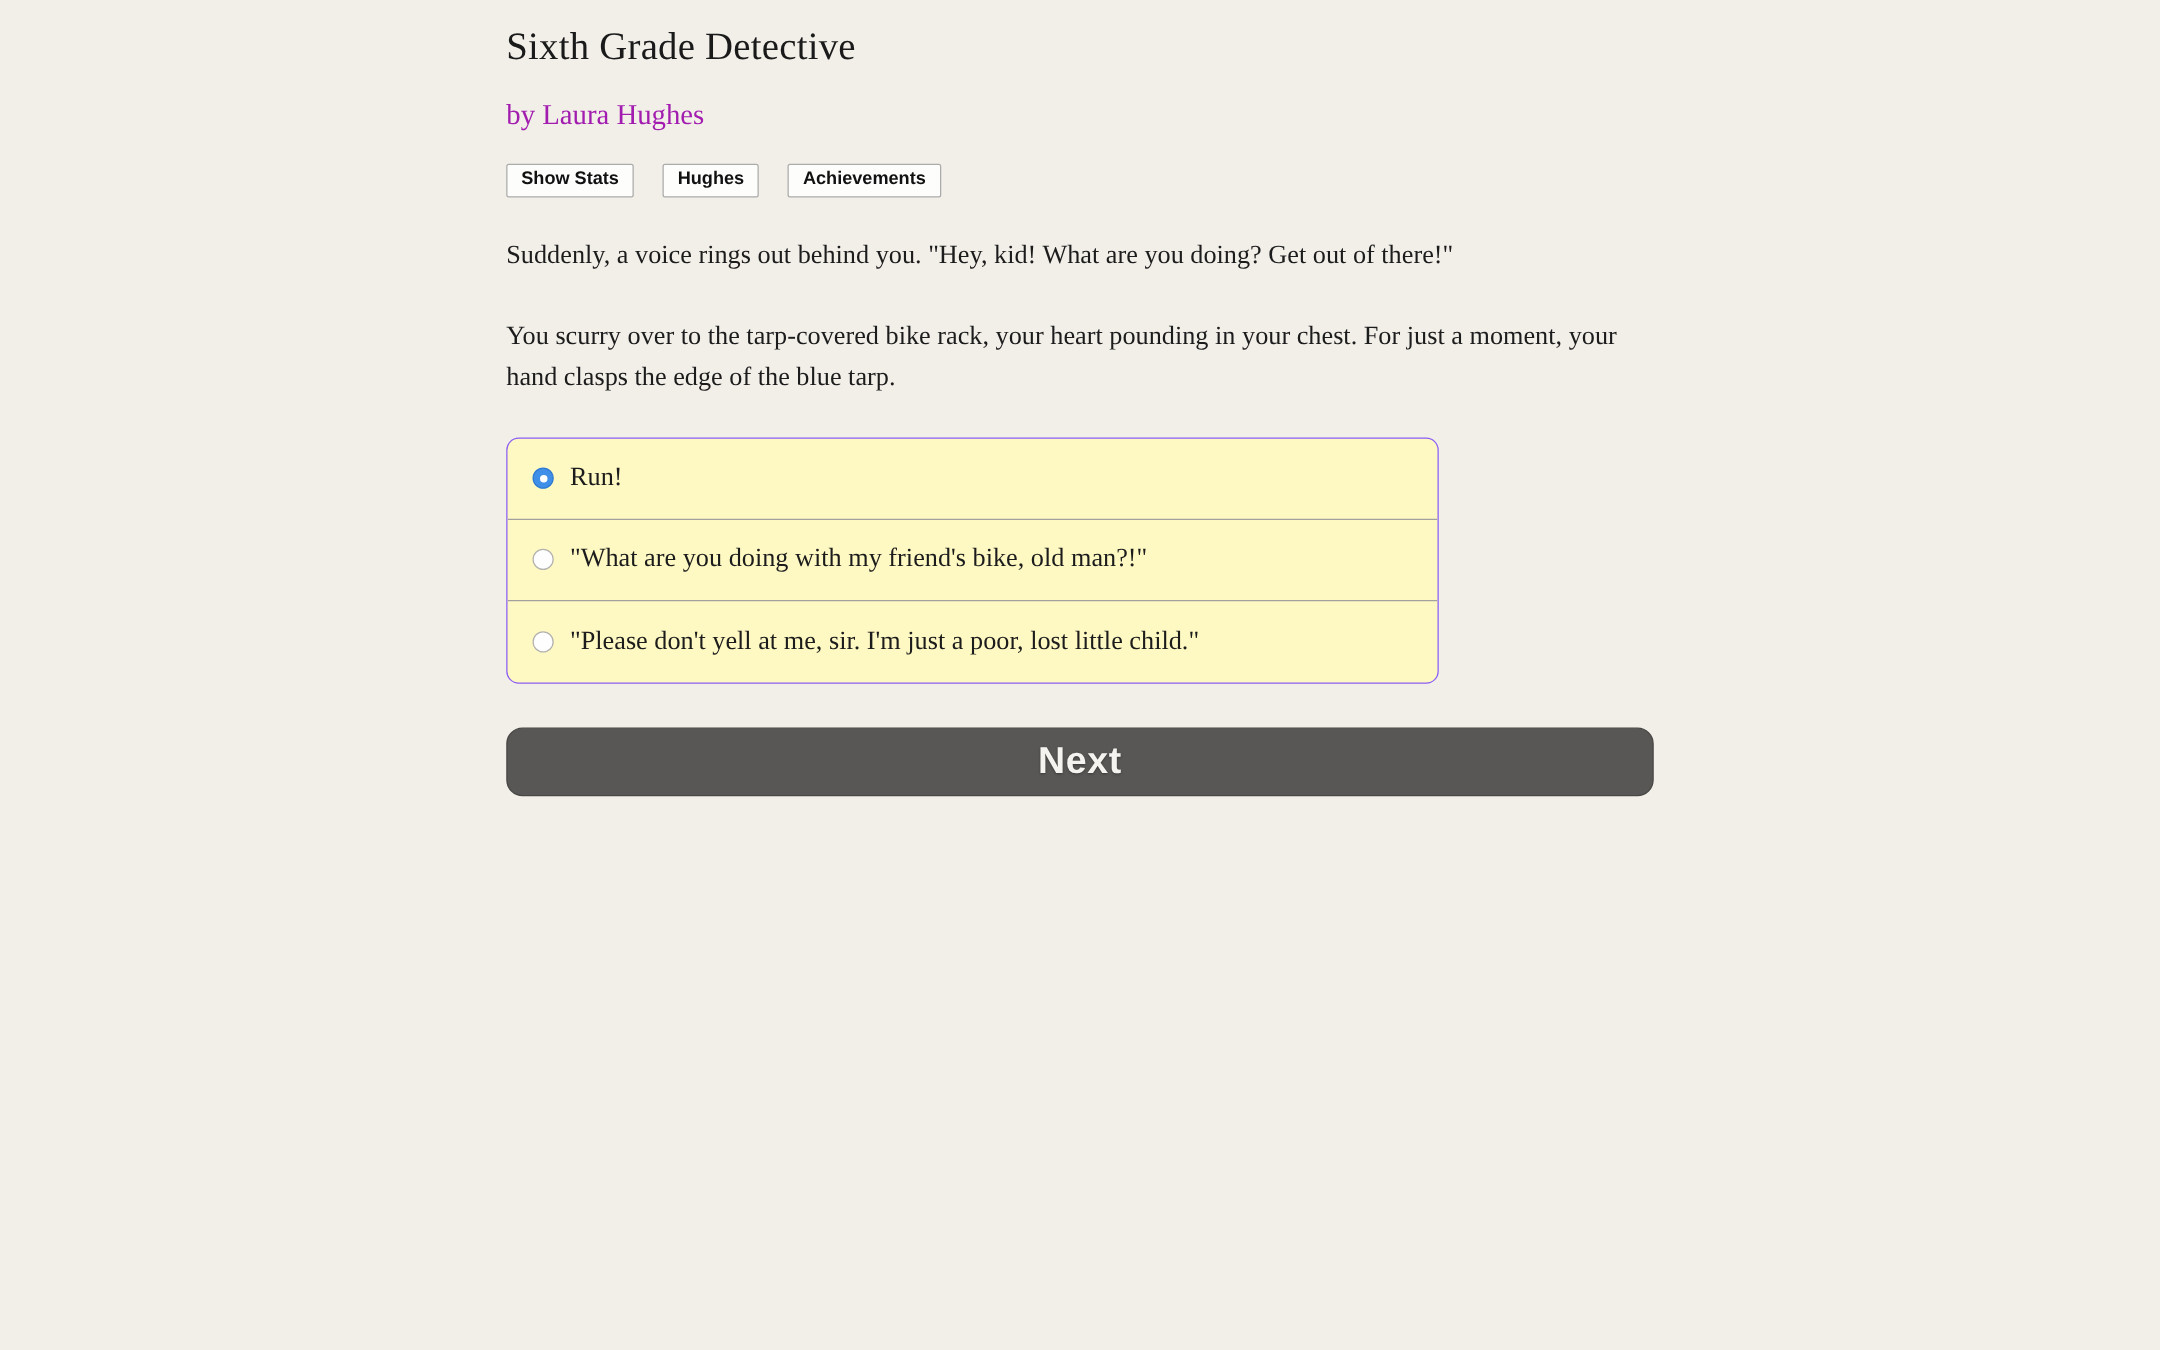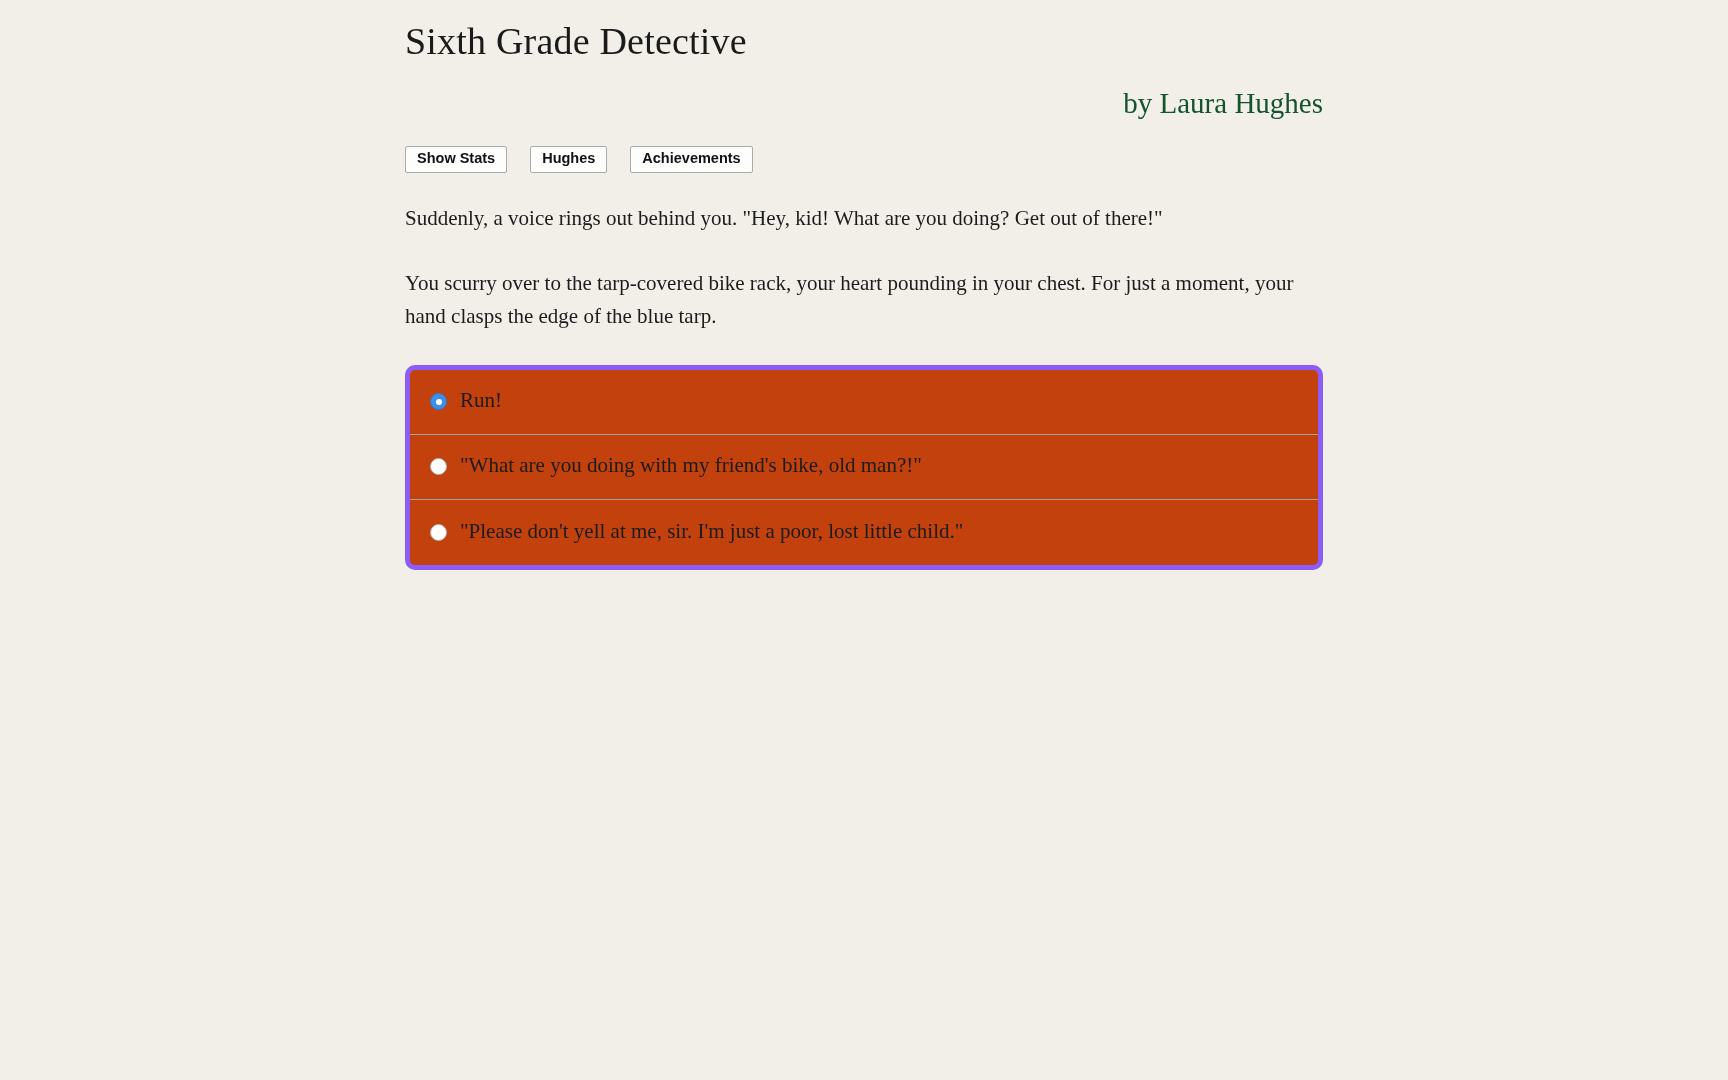--- a/index.html
+++ b/index.html
@@ -13,32 +13,31 @@
     overflow: hidden;
   }
 
   .content {
     width: 918px;
     margin: 0 auto;
     padding-top: 19px;
   }
 
   .game-title {
-    font-size: 38px;
+    font-size: 31px;
     font-weight: 500;
     letter-spacing: 0.2px;
     color: #1a1a1a;
   }
 
   .byline {
-    font-size: 29px;
+    font-size: 23px;
     font-weight: 400;
     margin-top: 24px;
-    color: #14532d;
-    text-align: right;
+    color: #a21caf;
   }
 
   .toolbar {
     margin-top: 26px;
     display: flex;
     gap: 23px;
   }
 
   .toolbar button {
     font-family: "Liberation Sans", sans-serif;
@@ -58,25 +57,25 @@
   .story p {
     font-size: 21px;
     line-height: 1.57;
     margin-bottom: 32px;
     color: #1c1c1c;
     max-width: 900px;
   }
 
   .choice-box {
     margin-top: 7px;
-    width: 918px;
-    border: 5px solid #8b5cf6;
+    width: 746px;
+    border: 1px solid #8b5cf6;
     border-radius: 10px;
     overflow: hidden;
-    background: #c2410c;
+    background: #fef9c3;
   }
 
   .choice-row {
     display: flex;
     align-items: center;
     padding: 0 20px;
     height: 65px;
     border-bottom: 1px solid #a3a19e;
     cursor: pointer;
   }
@@ -163,14 +162,15 @@
     <div class="choice-row">
       <span class="radio"></span>
       <span class="choice-label">"What are you doing with my friend's bike, old man?!"</span>
     </div>
     <div class="choice-row">
       <span class="radio"></span>
       <span class="choice-label">"Please don't yell at me, sir. I'm just a poor, lost little child."</span>
     </div>
   </div>
 
+  <button class="next-button">Next</button>
 
 </div>
 
 </body></html>

